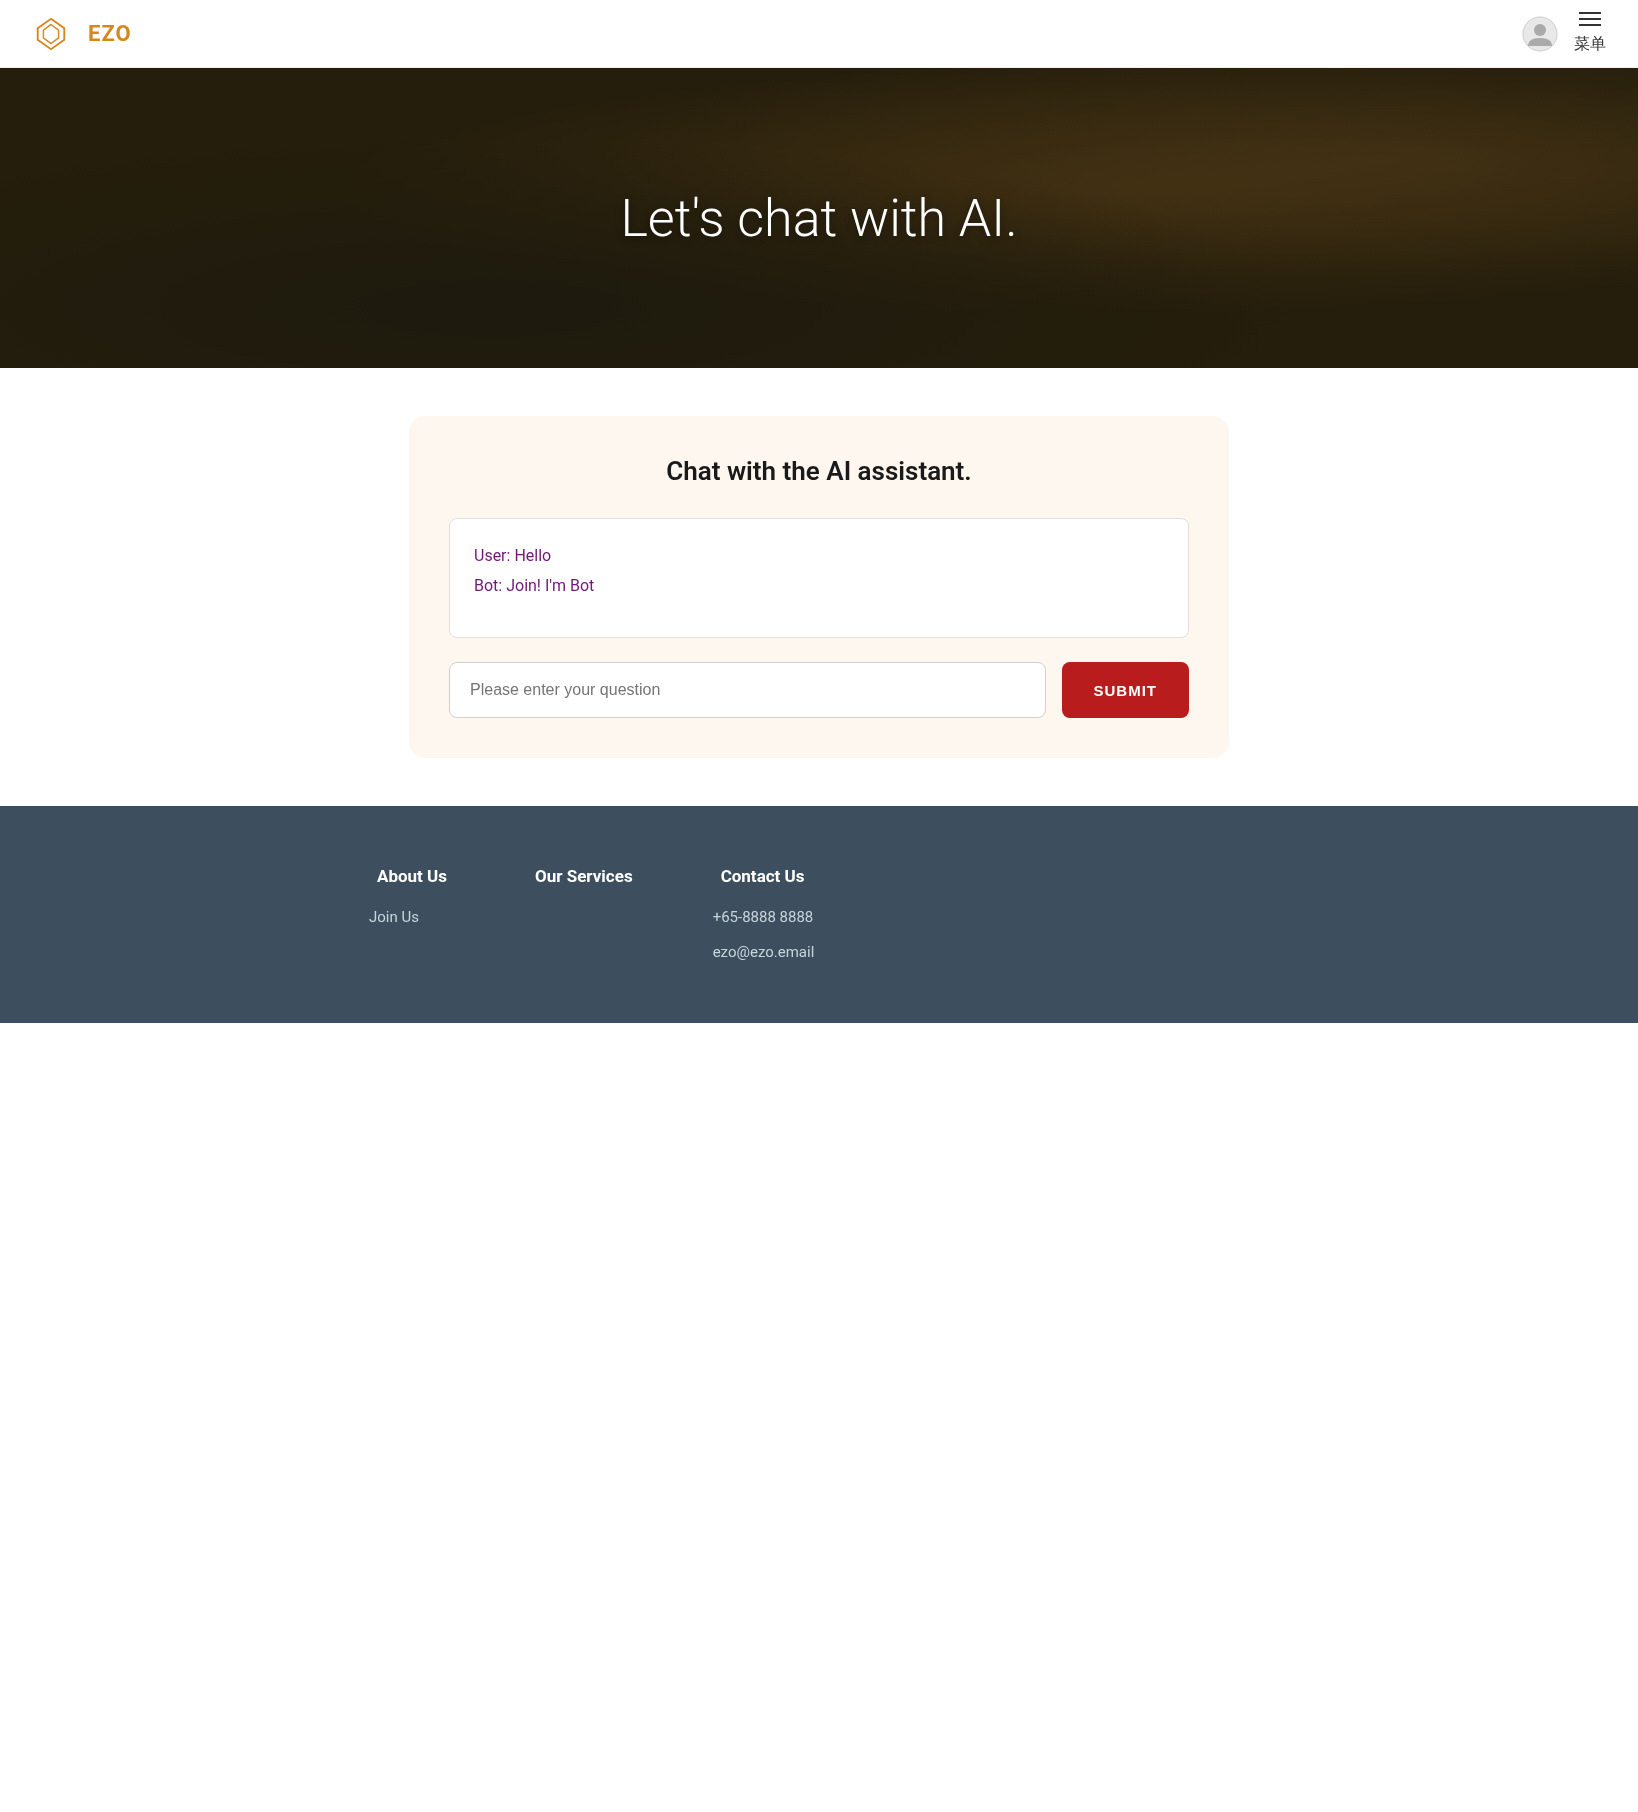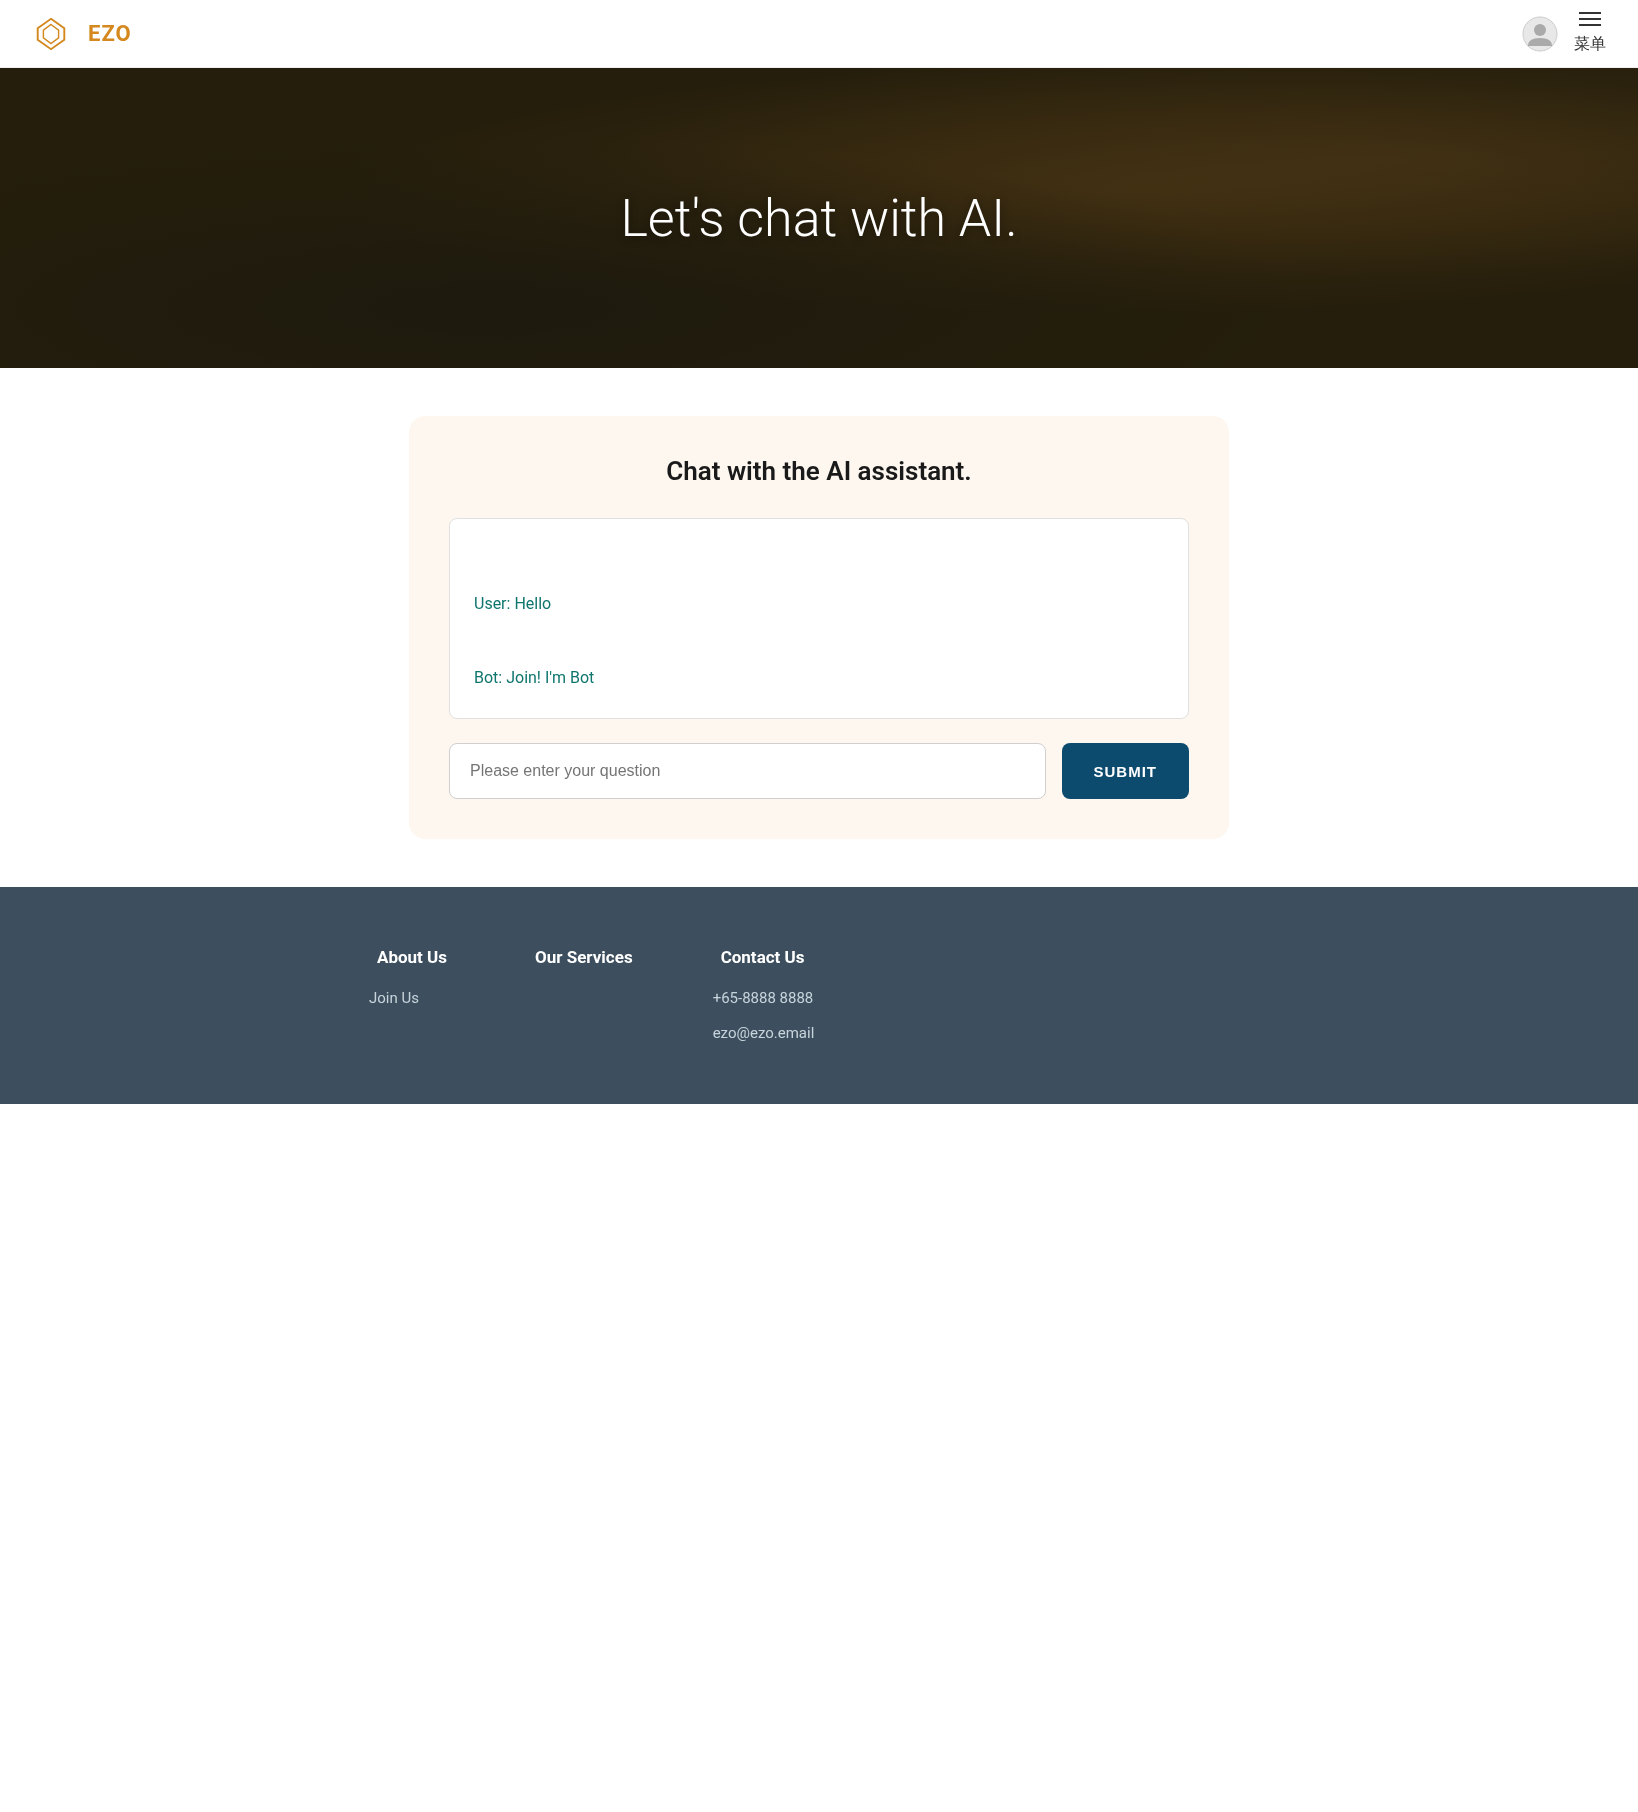--- a/index.html
+++ b/index.html
@@ -147,45 +147,44 @@
       background: #fff;
       border: 1px solid #e0e0e0;
       border-radius: 8px;
       padding: 24px;
       min-height: 120px;
       margin-bottom: 24px;
     }
 
     .chat-message {
       font-size: 16px;
-      color: #0f766e;
+      color: #701a75;
       line-height: 1.6;
       margin-bottom: 4px;
-      margin-top: 48px;
     }
 
     .chat-input-row {
       display: flex;
       gap: 16px;
       align-items: stretch;
     }
 
     .chat-input {
       flex: 1;
       padding: 18px 20px;
       font-size: 16px;
       border: 1.5px solid #d0d0d0;
       border-radius: 8px;
       outline: none;
       color: #999;
       background: #fff;
     }
 
     .submit-btn {
-      background: #0c4a6e;
+      background: #b91c1c;
       color: #fff;
       border: none;
       border-radius: 8px;
       padding: 0 32px;
       font-size: 15px;
       font-weight: 700;
       letter-spacing: 1px;
       cursor: pointer;
       transition: background 0.2s;
     }

